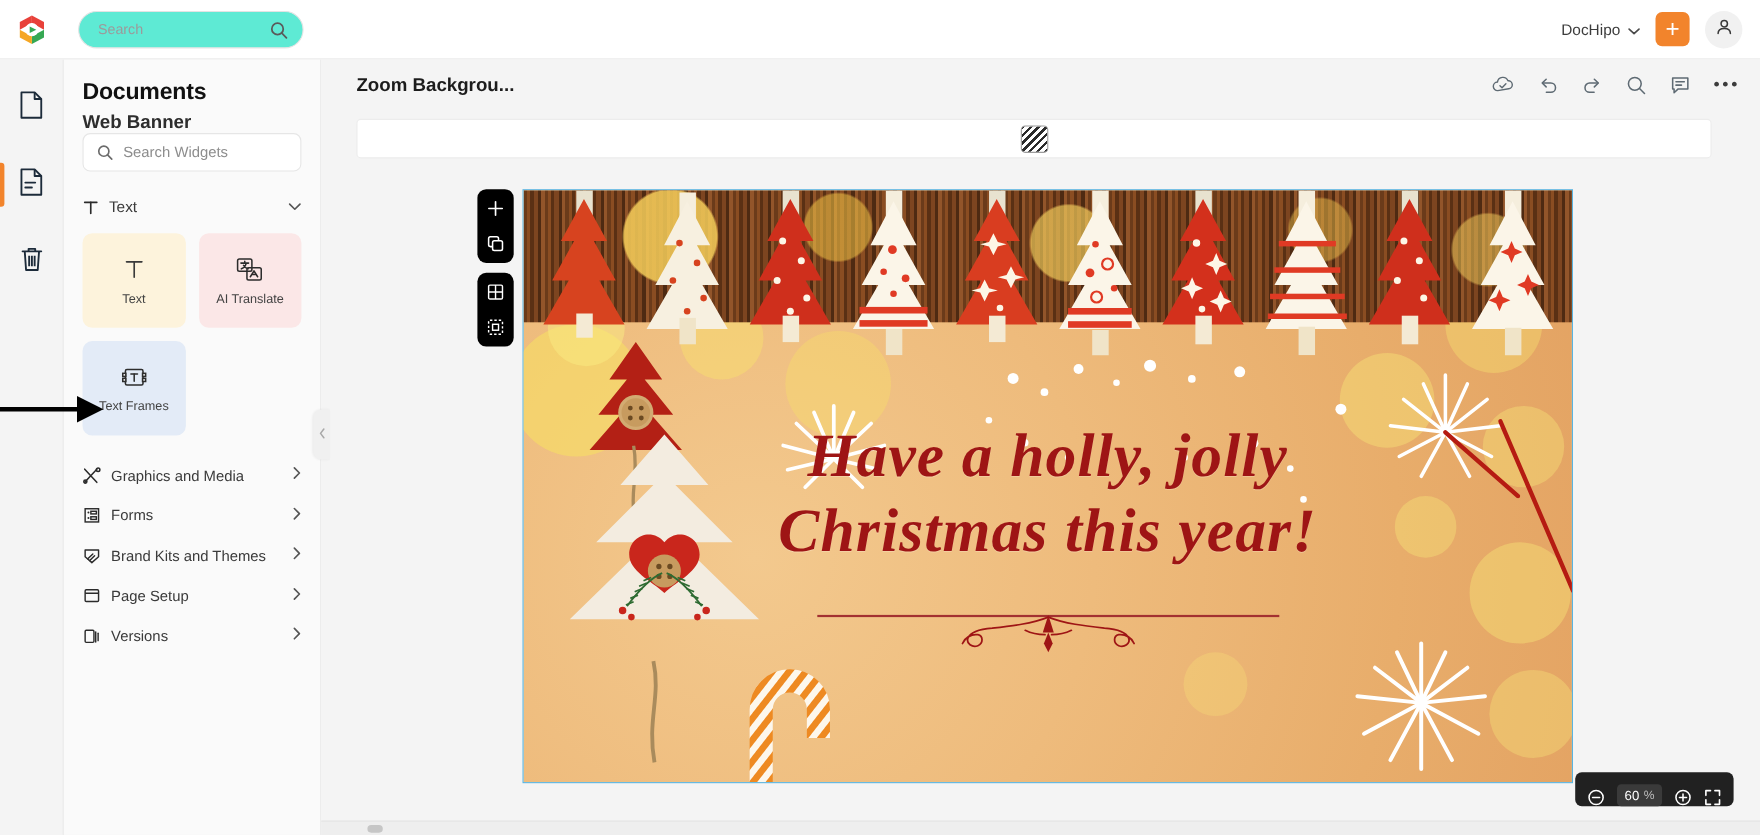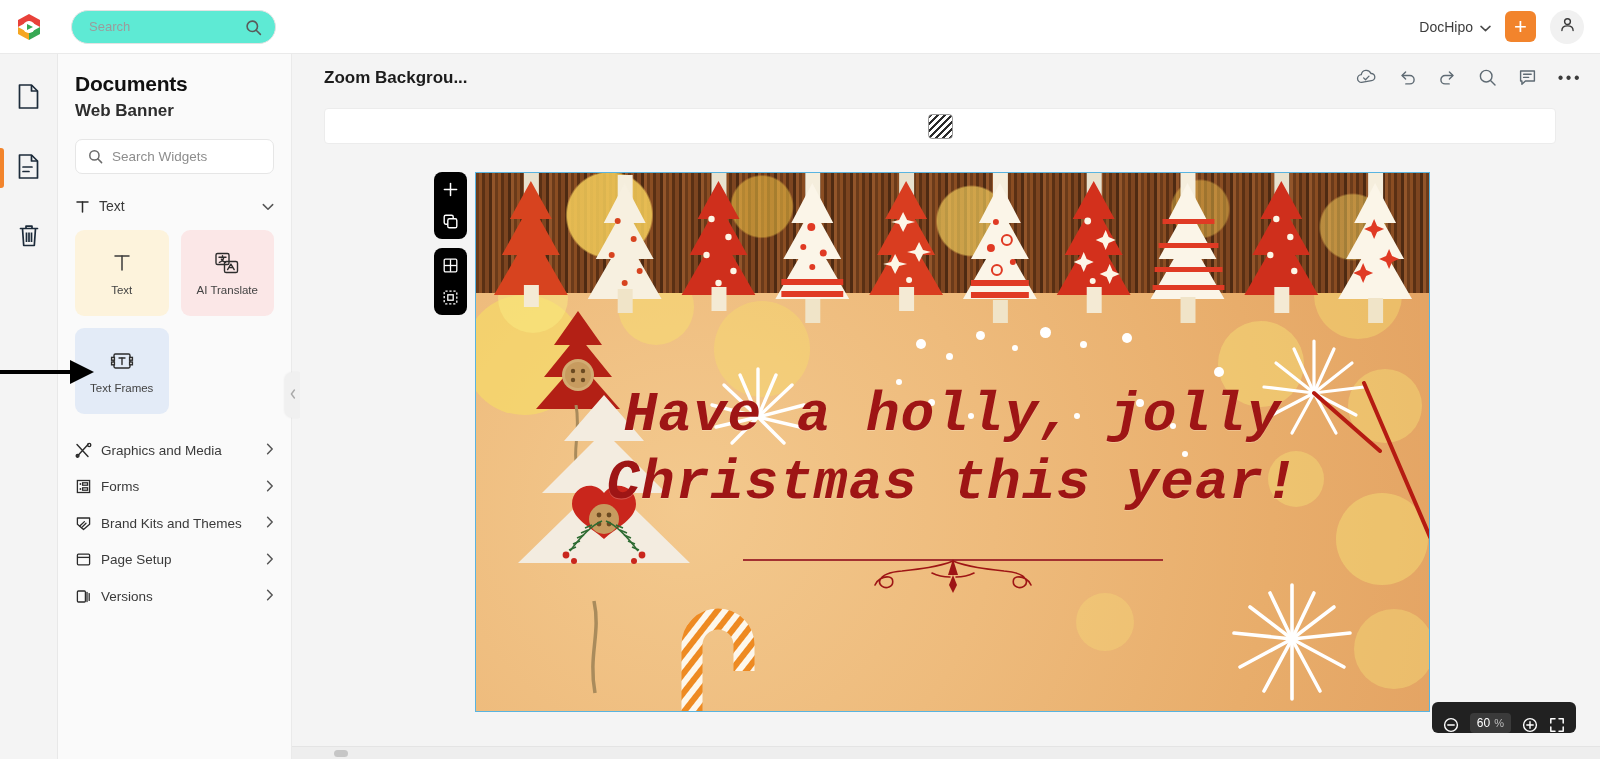--- a/index.html
+++ b/index.html
@@ -64,21 +64,21 @@
   }
 
   
   .panel {
     position: absolute; top: 54px; left: 58px; width: 234px; height: 705px;
     background: #fafafa; border-right: 1px solid #eaeaea; padding: 18px 17px 0 17px;
   }
   .panel-title { font-size: 21px; font-weight: bold; color: #111; letter-spacing: -0.2px; }
   .panel-sub { font-size: 17px; font-weight: bold; color: #2d2d2d; margin-top: 5px; }
   .widget-search {
-    position: relative; margin-top: 18px; height: 35px; background: #fff;
+    position: relative; height: 35px; background: #fff;
     border: 1px solid #e6e6e6; border-radius: 7px; display: flex; align-items: flex-start;
   }
   .widget-search input {
     border: 0; outline: none; background: transparent; padding-left: 36px;
     font-family: "Liberation Sans", sans-serif; font-size: 13.5px; color: #333;
     width: 100%; height: 33px;
   }
   .widget-search input::placeholder { color: #8d8d8d; }
   .ws-ico { position: absolute; left: 12px; top: 9px; color: #6b6b6b; }
 
@@ -170,21 +170,21 @@
       radial-gradient(circle at 30% 28%, rgba(240,195,70,.55) 0 30px, transparent 32px),
       radial-gradient(circle at 52% 40%, rgba(246,210,95,.65) 0 34px, transparent 36px),
       radial-gradient(circle at 76% 30%, rgba(243,200,80,.45) 0 28px, transparent 30px),
       radial-gradient(circle at 92% 45%, rgba(246,210,95,.5) 0 32px, transparent 34px);
   }
   .bokeh { position: absolute; border-radius: 50%; }
   .sparkle { position: absolute; background: #fff; border-radius: 50%; }
   .tree-row { position: absolute; left: 0; top: 0; width: 100%; height: 150px; }
   .banner-text {
     position: absolute; left: 0; top: 208px; width: 100%; text-align: center;
-    color: #9e1515; font-family: Liberation Mono, monospace; font-style: italic;
+    color: #9e1515; font-family: Liberation Serif, serif; font-style: italic;
     font-size: 56px; line-height: 1.22; font-weight: bold; letter-spacing: 1px;
     text-shadow: 0 1px 0 rgba(255,255,255,.22);
   }
   .divider-rule {
     position: absolute; left: 50%; transform: translateX(-50%); top: 386px;
     width: 420px; height: 1.6px; background: #a33131;
   }
   .flourish {
     position: absolute; left: 50%; transform: translateX(-50%); top: 380px;
     color: #9e1515;

